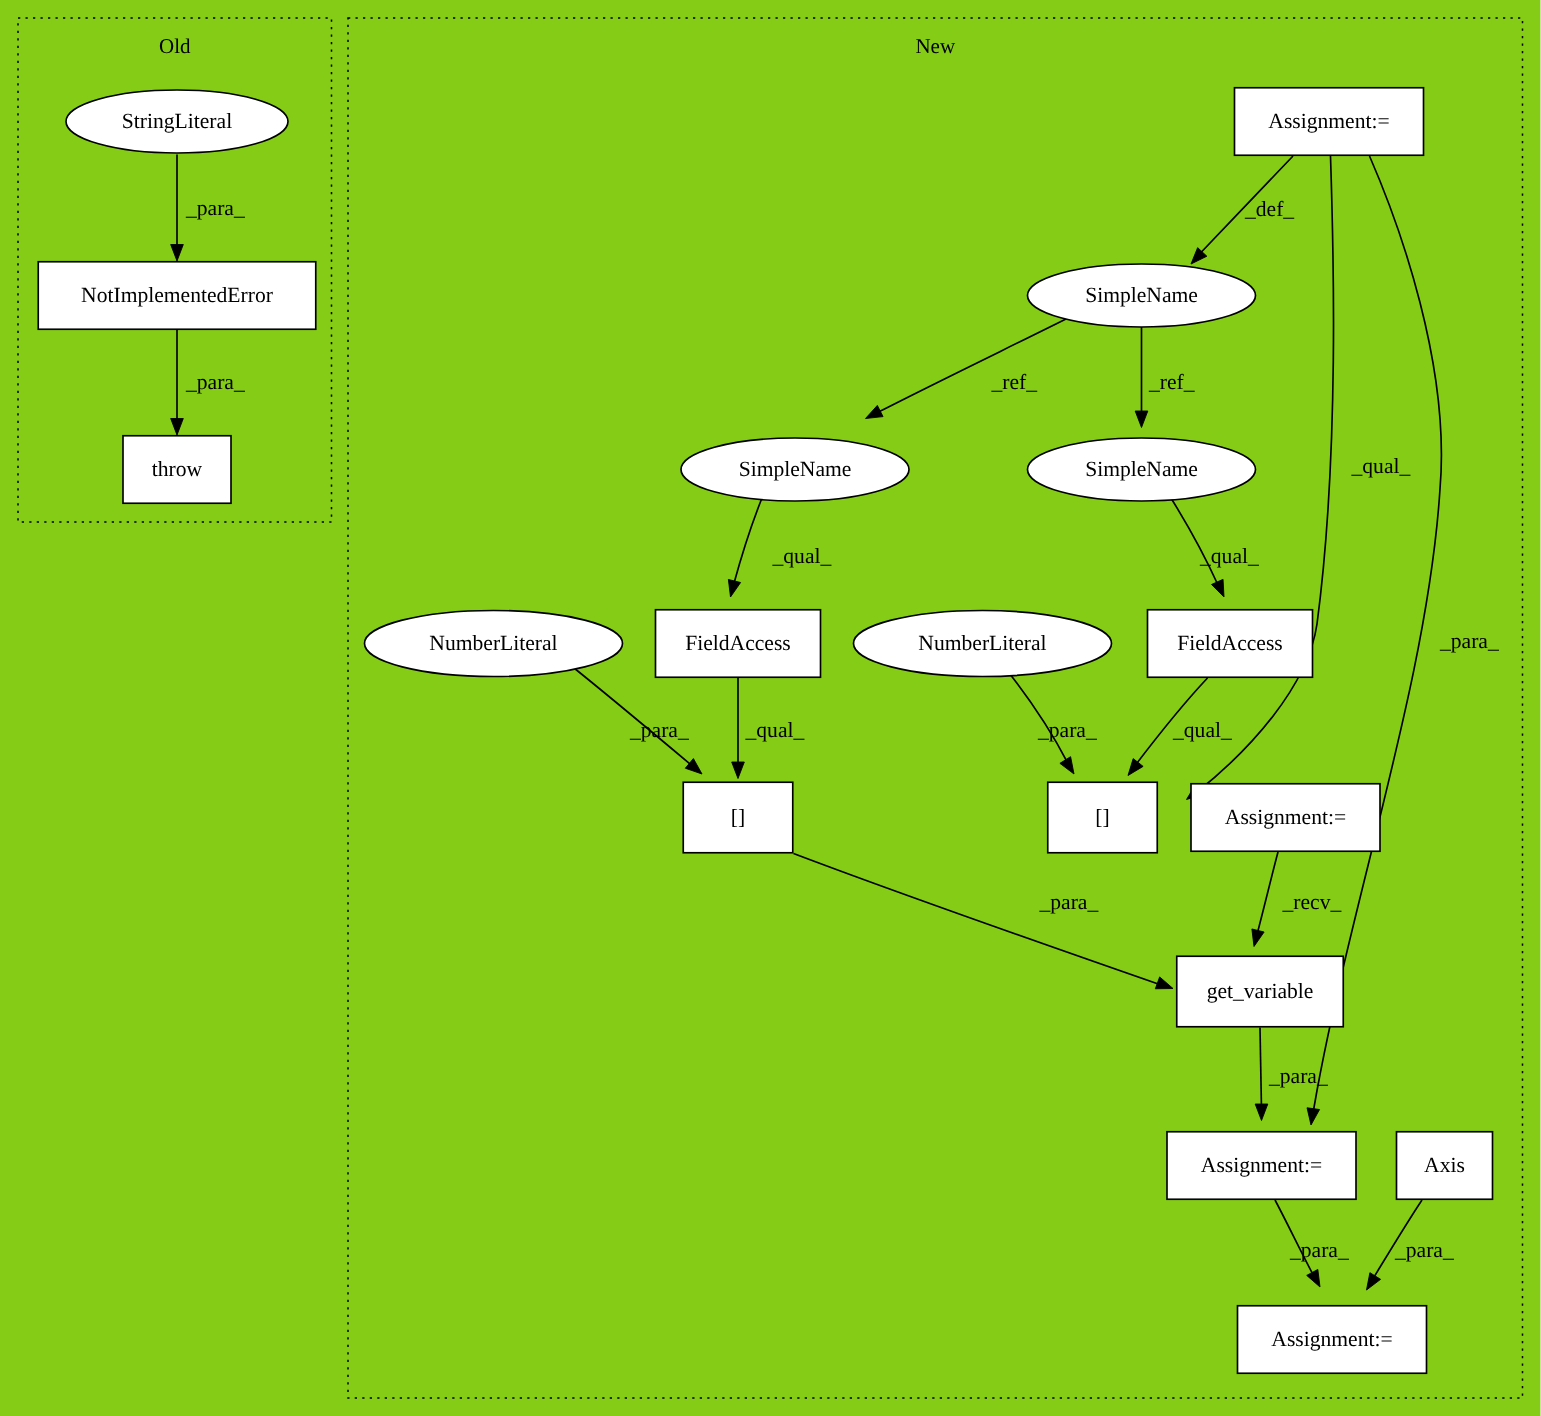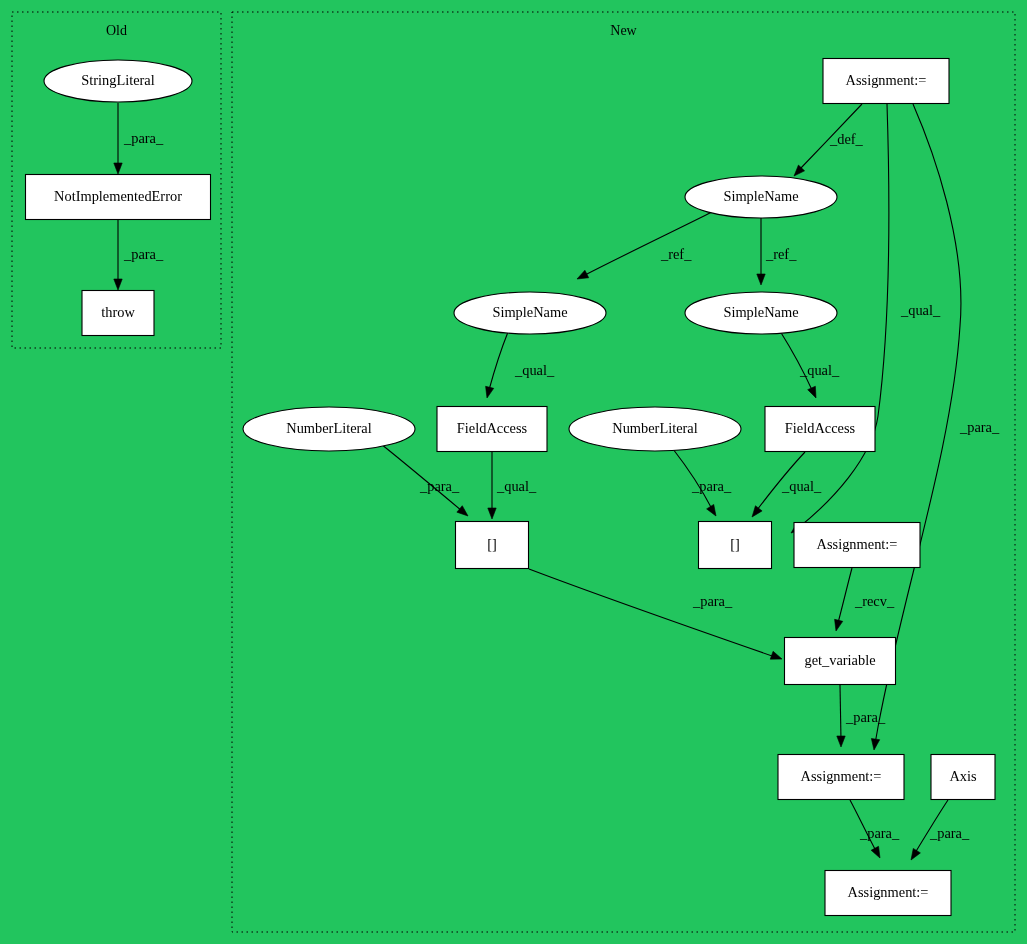--- a/index.html
+++ b/index.html
@@ -4,21 +4,21 @@
 <style>
   html, body {
     margin: 0;
     padding: 0;
     background: #ffffff;
   }
   #canvas-wrap {
     position: relative;
     width: 1027px;
     height: 944px;
-    background: #22c55e;
+    background: #84cc16;
     font-family: "Liberation Serif", "DejaVu Serif", serif;
   }
   svg#graph {
     display: block;
     width: 1027px;
     height: 944px;
   }
   .cluster-box {
     fill: none;
     stroke: #000000;

